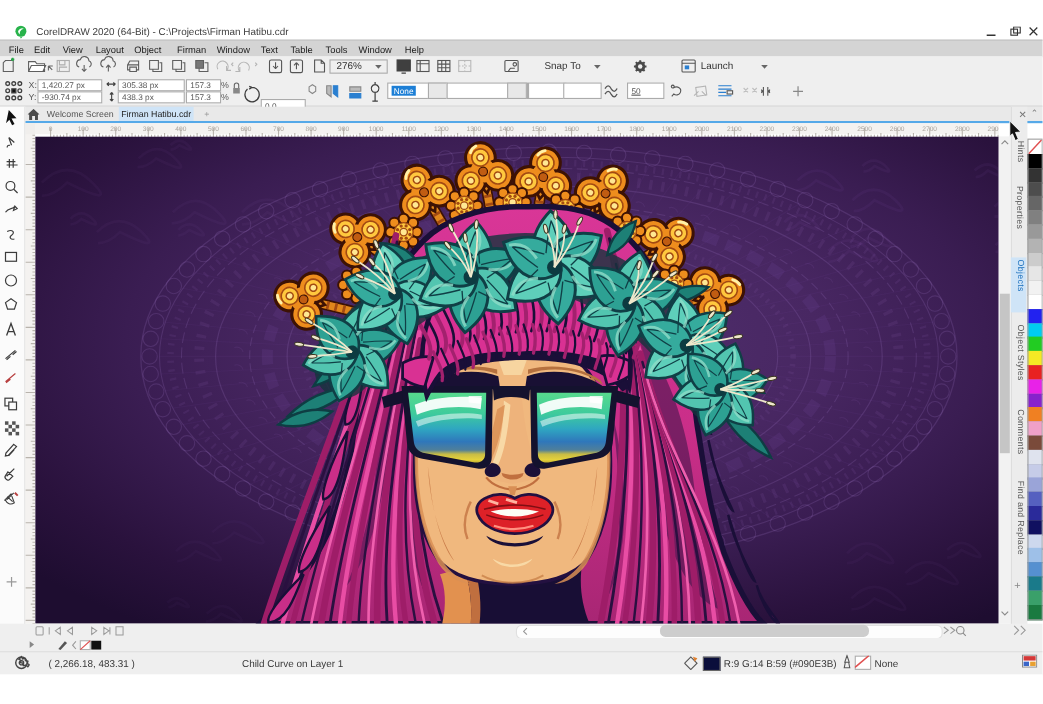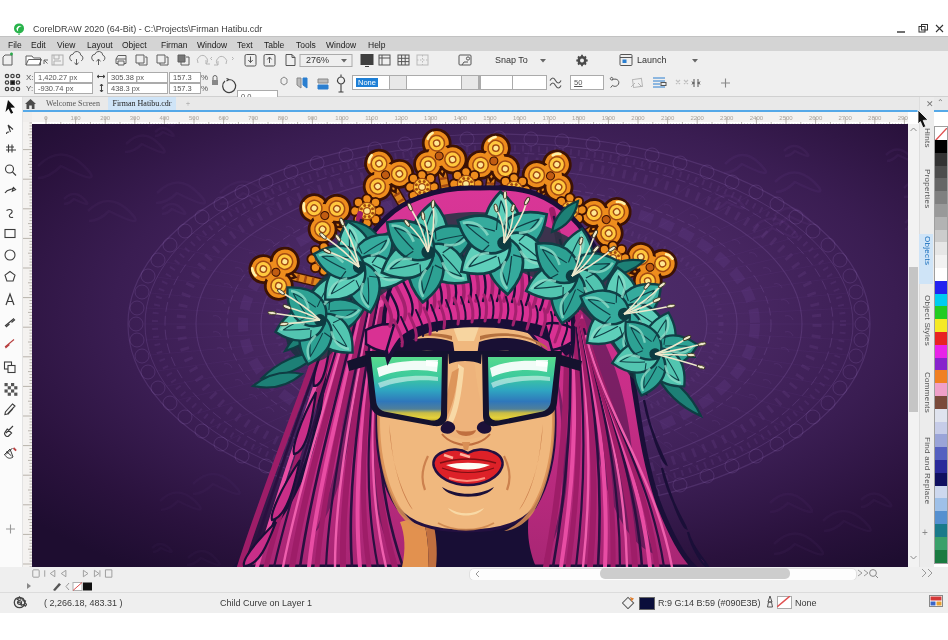--- a/index.html
+++ b/index.html
@@ -13,21 +13,21 @@
 .menu{position:absolute;top:40px;font-size:8.5px;color:#1c1c1c;text-align:center;}
 
 #toolbar{left:0;top:51px;width:948px;height:19px;background:#efefef;}
 
 #propbar{left:0;top:70px;width:948px;height:26px;background:#efefef;border-bottom:1px solid #d0d0d0;}
 .fld{position:absolute;background:#fff;border:1px solid #ababab;font-size:7.5px;color:#555;line-height:10px;padding-left:3px;}
 .plbl{position:absolute;font-size:8px;color:#555;}
 
 #tabrow{left:0;top:97px;width:948px;height:13px;background:#e9e9e9;}
 #bluebar{left:22px;top:110px;width:926px;height:2px;background:#56a9e8;}
-.dtab{position:absolute;top:97px;height:13px;font-size:8px;color:#555;line-height:13px;text-align:center;white-space:nowrap;overflow:hidden;font-family:Liberation Serif, serif;}
+.dtab{position:absolute;top:97px;height:13px;font-size:8px;color:#555;line-height:13px;text-align:center;white-space:nowrap;overflow:hidden;}
 
 #hruler{left:32px;top:112px;width:876px;height:10px;background:#f4f2f0;}
 #vruler{left:22px;top:112px;width:10px;height:455px;background:#f4f2f0;}
 #rulcorner{left:22px;top:112px;width:10px;height:10px;background:#f0eeec;}
 .rnum{position:absolute;top:1px;font-size:6px;color:#a9a39c;}
 
 #toolbox{left:0;top:97px;width:22px;height:481px;background:#fbfbfb;border-right:1px solid #e3e3e3;}
 
 #art{left:32px;top:124px;width:876px;height:443px;}
 

